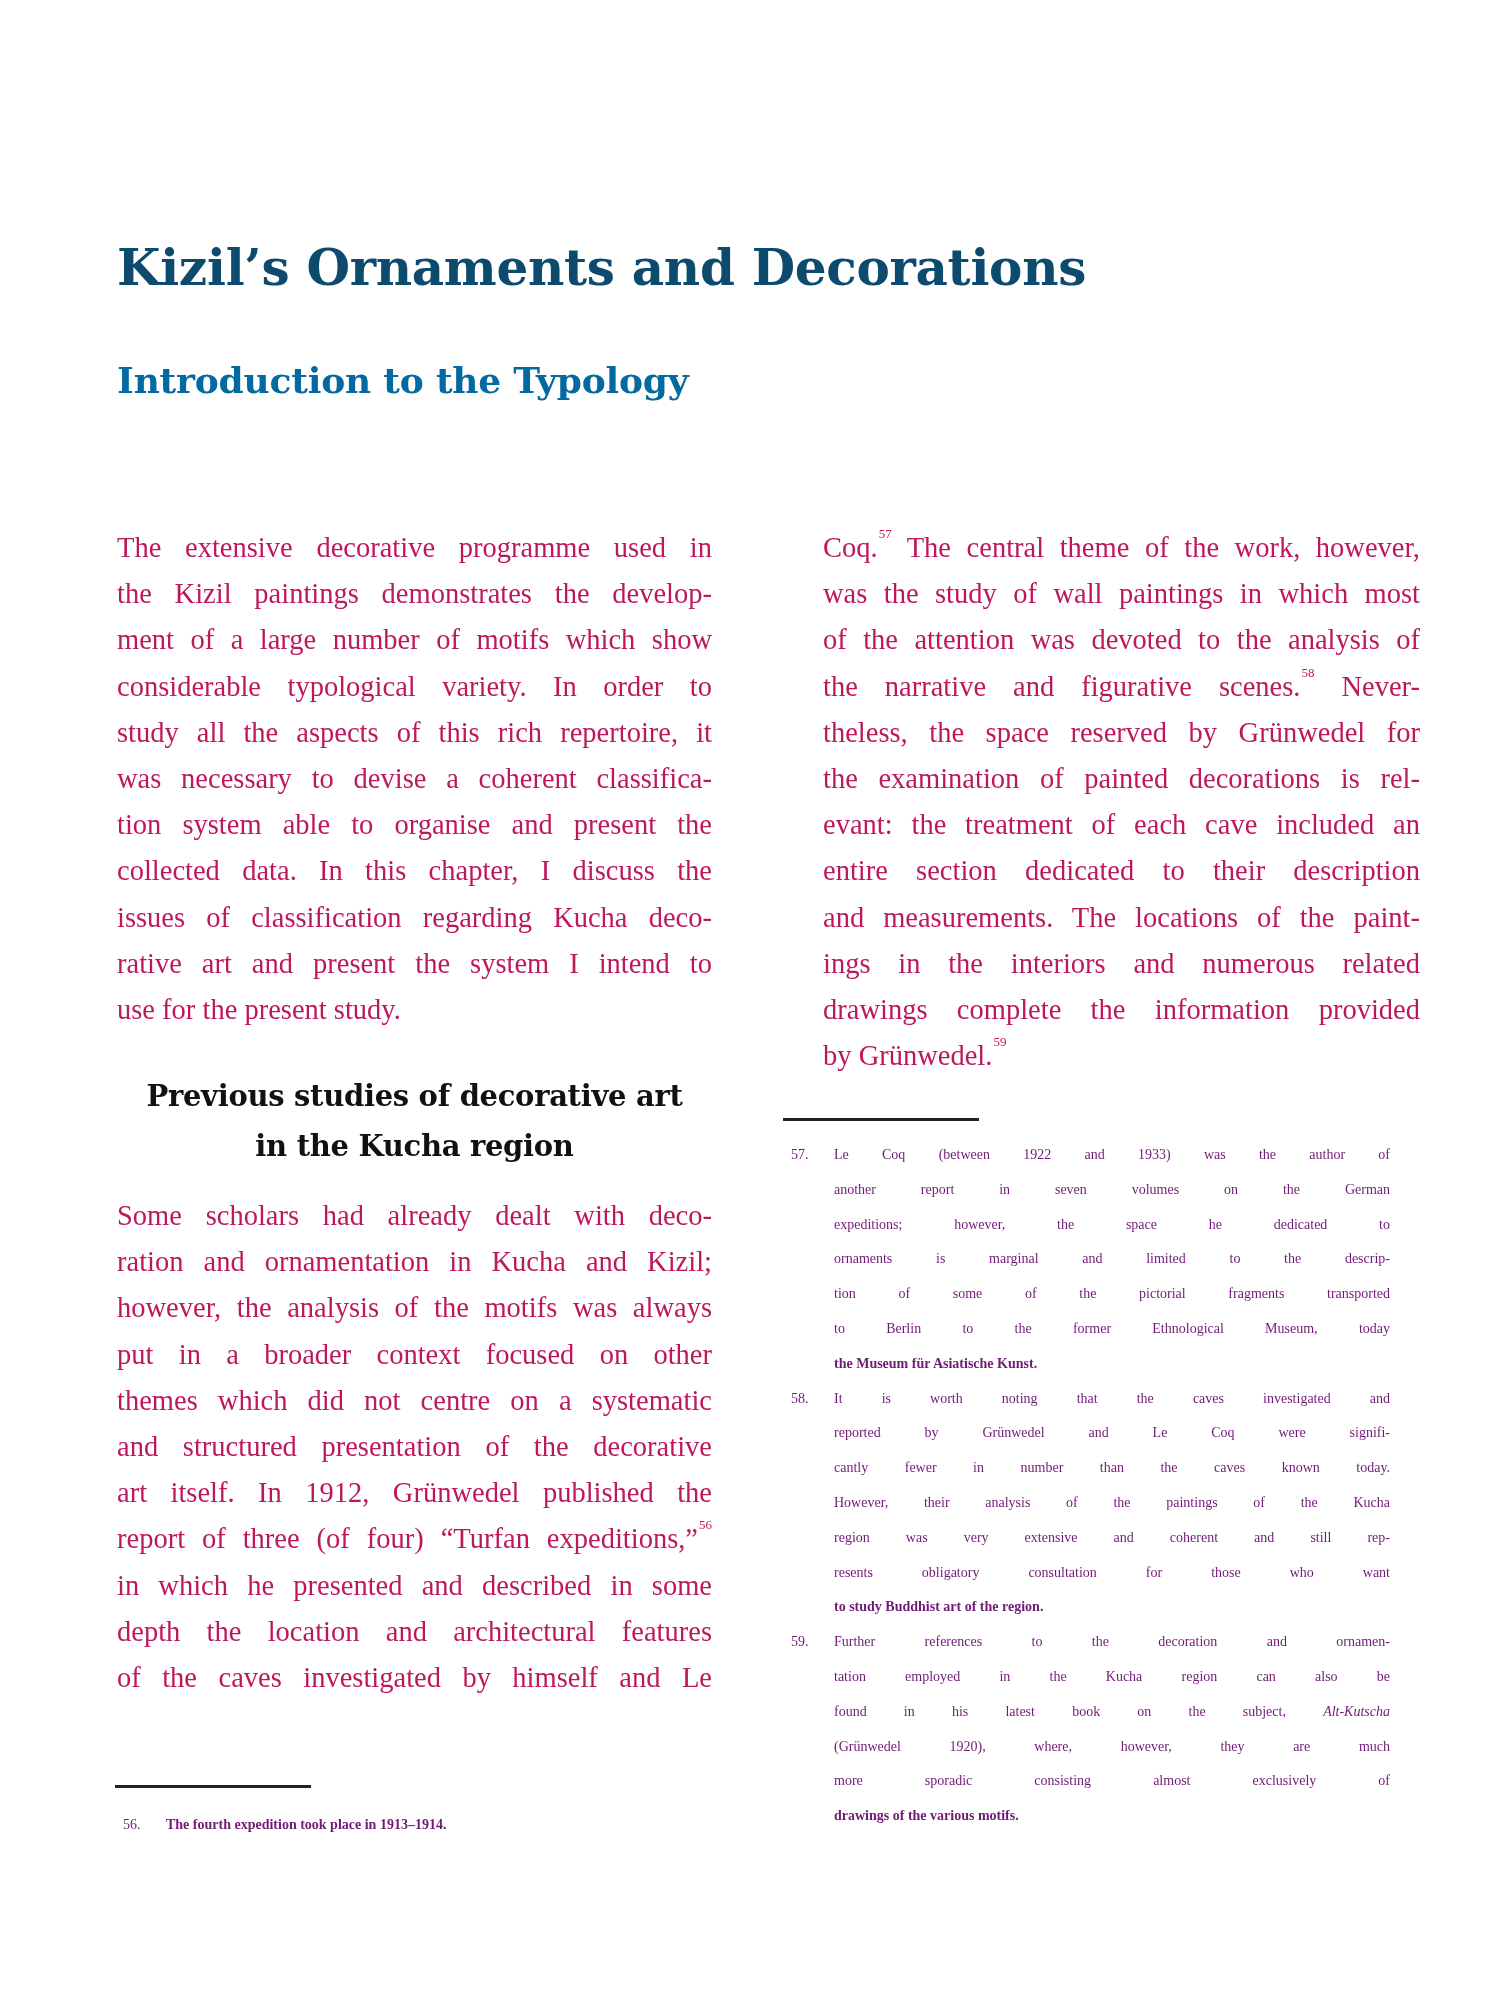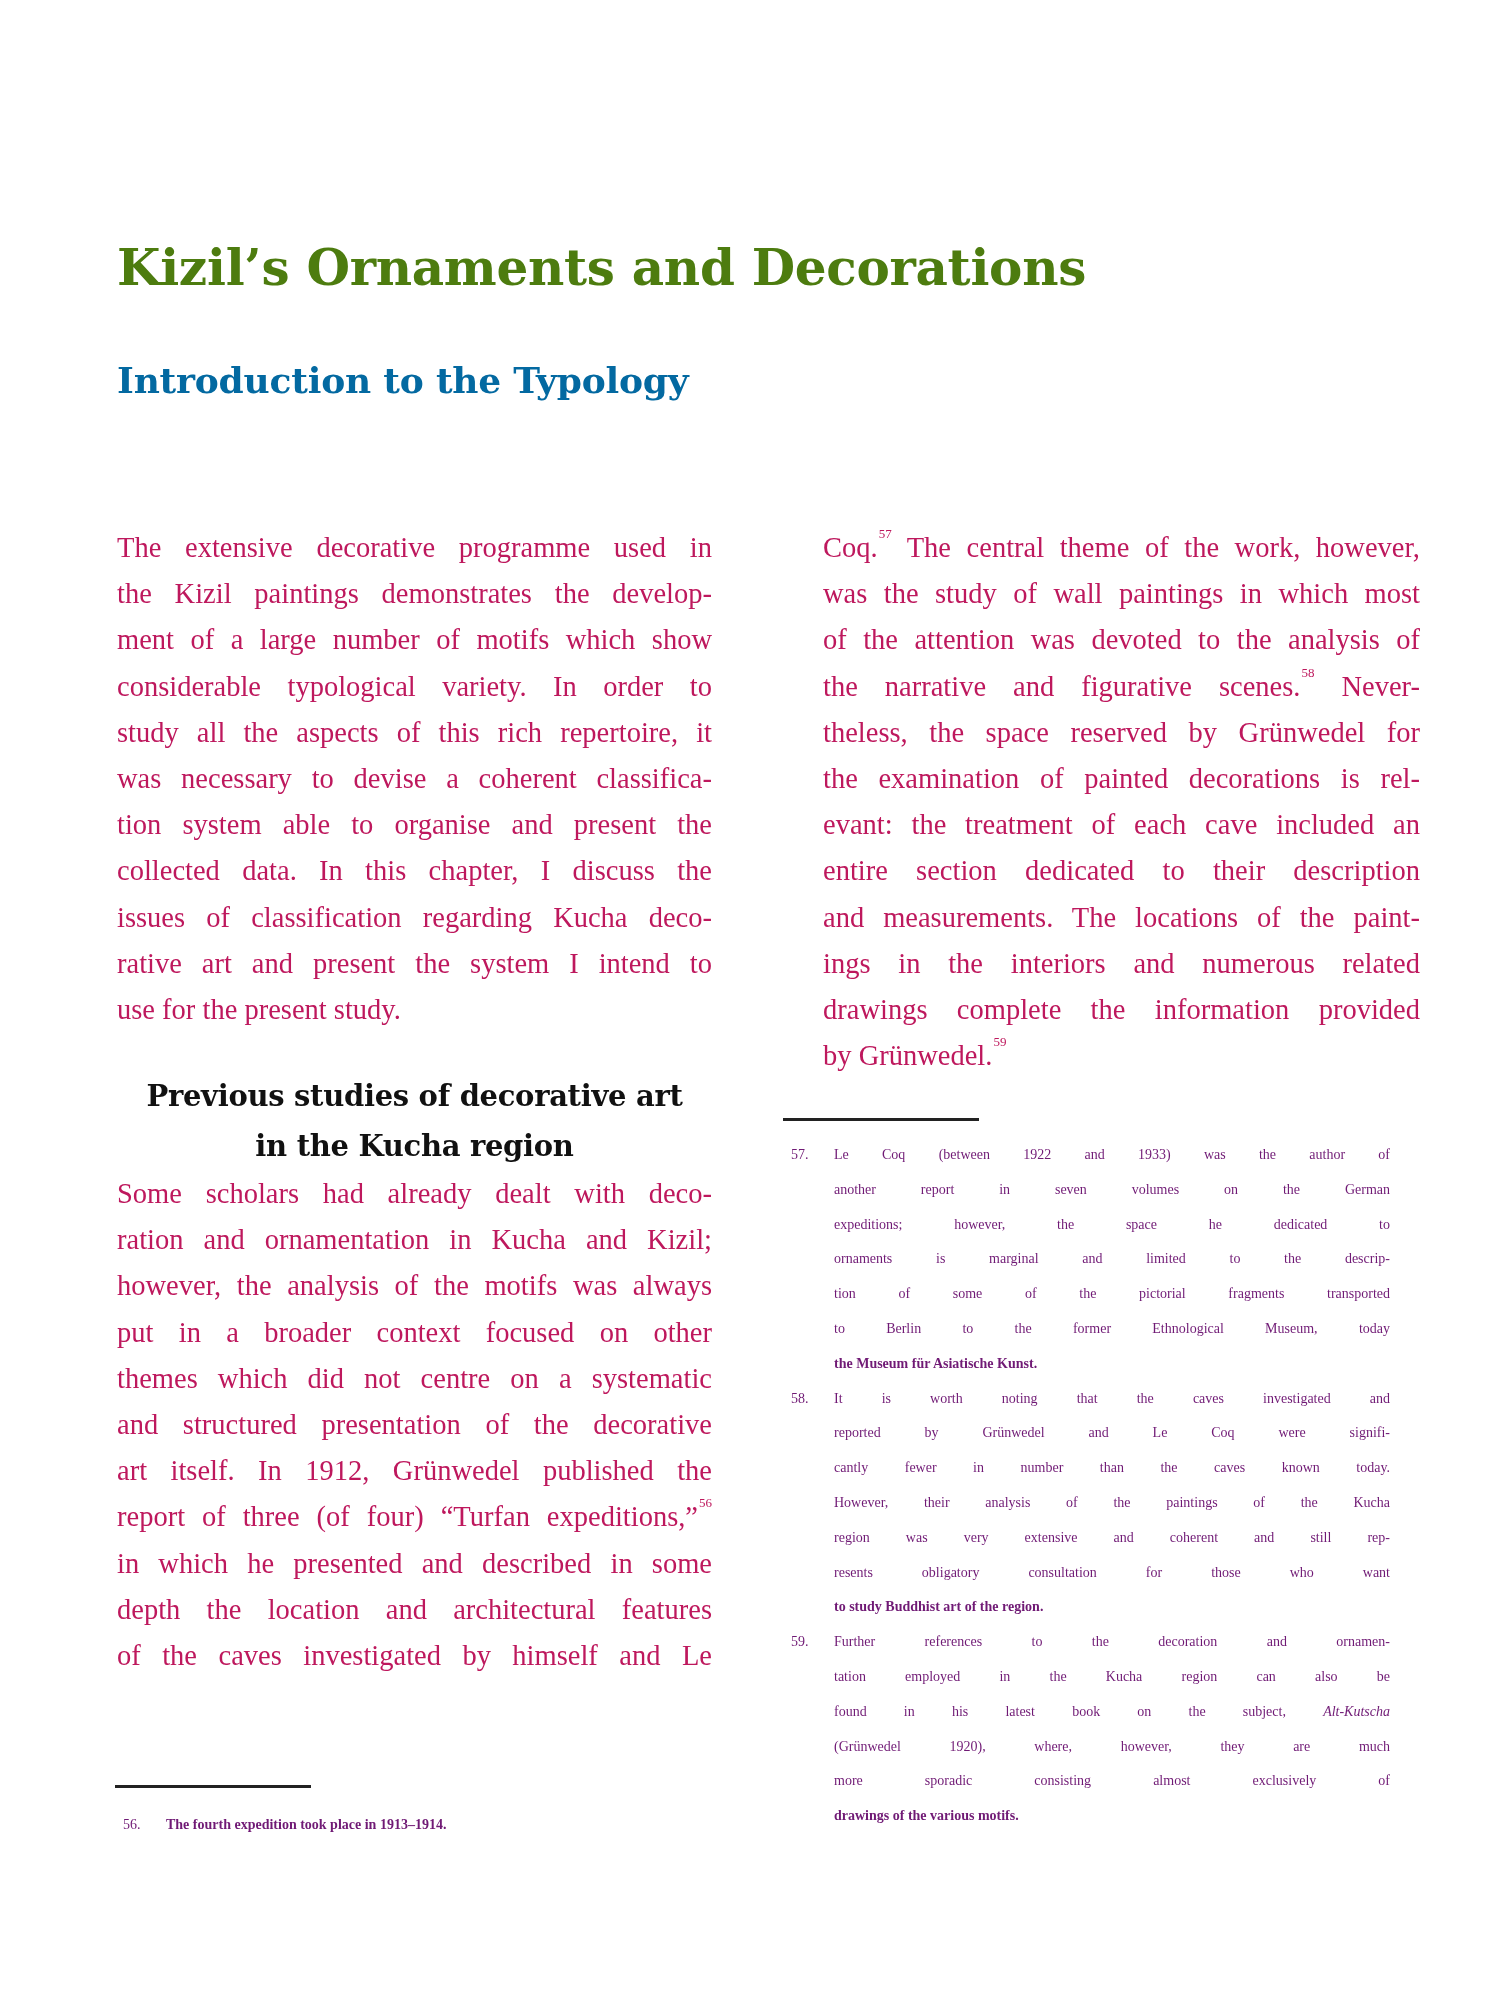--- a/index.html
+++ b/index.html
@@ -18,21 +18,21 @@
     .page-title {
       position: absolute;
       left: 117px;
       top: 236px;
       margin: 0;
       font-family: "DejaVu Serif", serif;
       font-weight: bold;
       font-size: 50px;
       line-height: 64px;
       letter-spacing: -0.3px;
-      color: #4d7c0f;
+      color: #0c4a6e;
       white-space: nowrap;
     }
     .section-title {
       position: absolute;
       left: 117px;
       top: 356px;
       margin: 0;
       font-family: "DejaVu Serif", serif;
       font-weight: bold;
       font-size: 36px;
@@ -147,21 +147,21 @@
     <span class="ln">issues of classification regarding Kucha deco-</span>
     <span class="ln">rative art and present the system I intend to</span>
     <span class="ln last">use for the present study.</span>
   </p>
 
   <h3 class="subheading" style="margin-top:38px;text-align:center;">
     <span class="ln">Previous studies of decorative art</span>
     <span class="ln">in the Kucha region</span>
   </h3>
 
-  <p class="body-text" style="">
+  <p class="body-text" style="margin-top:22px;">
     <span class="ln">Some scholars had already dealt with deco-</span>
     <span class="ln">ration and ornamentation in Kucha and Kizil;</span>
     <span class="ln">however, the analysis of the motifs was always</span>
     <span class="ln">put in a broader context focused on other</span>
     <span class="ln">themes which did not centre on a systematic</span>
     <span class="ln">and structured presentation of the decorative</span>
     <span class="ln">art itself. In 1912, Grünwedel published the</span>
     <span class="ln"><span>report of three (of four) “Turfan expeditions,”</span><sup class="fnref">56</sup></span>
     <span class="ln">in which he presented and described in some</span>
     <span class="ln">depth the location and architectural features</span>

